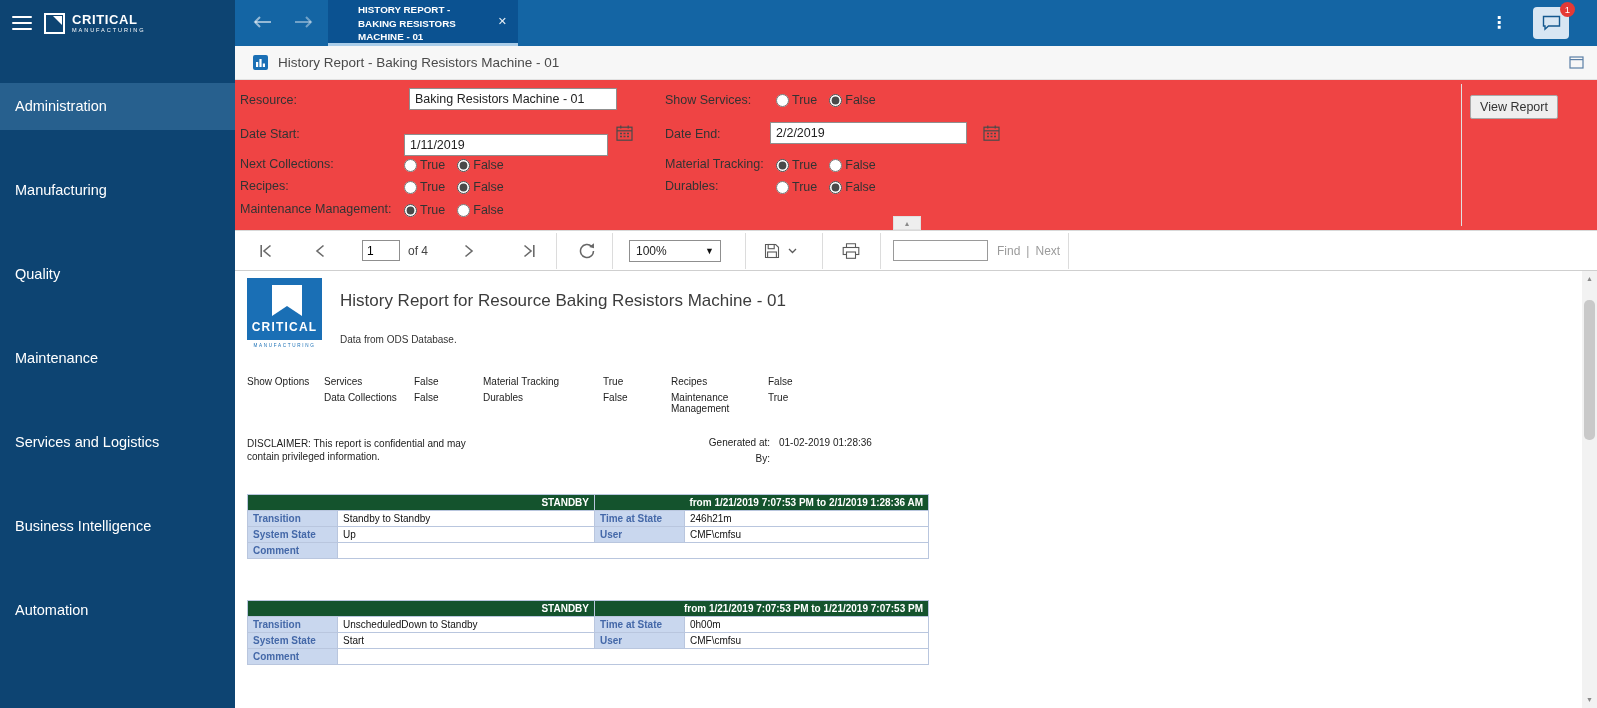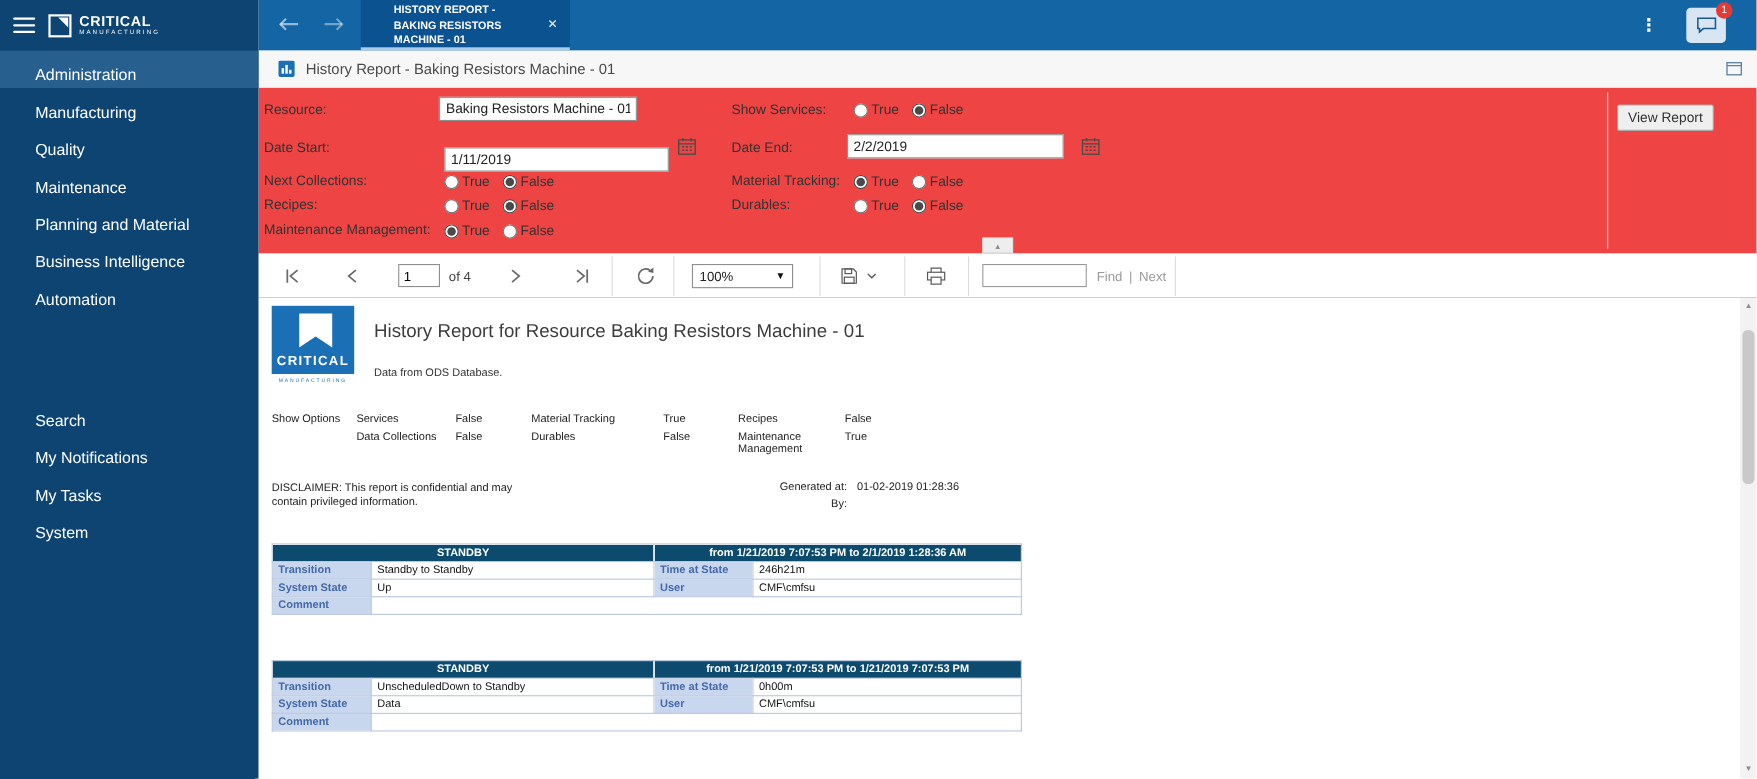--- a/index.html
+++ b/index.html
@@ -12,21 +12,21 @@
   .sidebar-header { height: 46px; display: flex; align-items: center; padding-left: 12px; }
   .hamburger { width: 20px; cursor: pointer; margin-right: 12px; }
   .hamburger span { display: block; height: 2px; background: #fff; margin: 4px 0; border-radius: 1px; }
   .logo { display: flex; align-items: center; gap: 7px; cursor: default; }
   .logo-mark { width: 21px; height: 21px; border: 2px solid #fff; position: relative; }
   .logo-mark:after { content: ""; position: absolute; right: 1px; top: 1px; width: 0; height: 0;
     border-top: 9px solid #fff; border-left: 9px solid transparent; }
   .logo-text { line-height: 1; }
   .logo-brand { font-size: 13px; font-weight: bold; letter-spacing: .6px; display: block; }
   .logo-sub { font-size: 5.6px; letter-spacing: 1.9px; display: block; margin-top: 2px; }
-  .nav-item { height: 34px; line-height: 47px; padding-left: 32px; font-size: 14.5px; cursor: pointer; white-space: nowrap; }
+  .nav-item { height: 47px; line-height: 47px; padding-left: 15px; font-size: 14.5px; cursor: pointer; white-space: nowrap; margin-top: 37px; }
   .nav-item.active { background: #27608e; }
   .sidebar-bottom { margin-top: 76px; }
 
   
   .main { position: absolute; left: 235px; top: 0; width: 1362px; height: 708px; }
 
   
   .topbar { position: absolute; left: 0; top: 0; width: 100%; height: 46px; background: #1465a4; }
   .nav-arrow { position: absolute; top: 15px; cursor: pointer; line-height: 0; }
   .nav-arrow.back { left: 16px; }
@@ -93,21 +93,21 @@
   .report-subtitle { position: absolute; left: 105px; top: 63px; font-size: 10px; color: #333; }
   .show-options { position: absolute; left: 12px; top: 105px; display: grid;
     grid-template-columns: 77px 90px 69px 120px 68px 97px 60px; font-size: 10px; color: #222; row-gap: 5px; }
   .disclaimer { position: absolute; left: 12px; top: 166px; width: 252px; font-size: 10px; color: #222; line-height: 1.3; }
   .generated { position: absolute; left: 420px; top: 166px; display: grid; grid-template-columns: 115px auto;
     column-gap: 9px; row-gap: 5px; font-size: 10px; color: #222; }
   .generated .g-lbl { text-align: right; }
   .state-table { position: absolute; border-collapse: collapse; font-size: 10px; table-layout: fixed; width: 681px; }
   .state-table th, .state-table td { border: 1px solid #b9c6de; padding: 1px 5px; height: 16px; overflow: hidden;
     white-space: nowrap; text-align: left; }
-  .state-table th { background: #0c4a6e; color: #fff; font-weight: bold; text-align: center; }
+  .state-table th { background: #14532d; color: #fff; font-weight: bold; text-align: right; }
   .state-table td.lbl { background: #c9d7ee; color: #4468a8; font-weight: bold; }
   .state-table td { color: #111; background: #fff; }
   .t1 { top: 223px; left: 12px; }
   .t2 { top: 329px; left: 12px; }
 
   
   .v-scroll { position: absolute; right: 0; top: 0; width: 15px; height: 437px; background: #f2f2f2; }
   .v-scroll .sbtn { position: absolute; left: 0; width: 15px; height: 16px; color: #8a8a8a; font-size: 7px;
     text-align: center; line-height: 16px; cursor: pointer; }
   .v-scroll .sbtn.up { top: 0; }
@@ -133,21 +133,21 @@
           <span class="logo-brand">CRITICAL</span>
           <span class="logo-sub">MANUFACTURING</span>
         </span>
       </div>
     </div>
     <nav>
       <div class="nav-item active">Administration</div>
       <div class="nav-item">Manufacturing</div>
       <div class="nav-item">Quality</div>
       <div class="nav-item">Maintenance</div>
-      <div class="nav-item">Planning and Material</div>
+      <div class="nav-item">Services and Logistics</div>
       <div class="nav-item">Business Intelligence</div>
       <div class="nav-item">Automation</div>
       <div class="sidebar-bottom">
         <div class="nav-item">Search</div>
         <div class="nav-item">My Notifications</div>
         <div class="nav-item">My Tasks</div>
         <div class="nav-item">System</div>
       </div>
     </nav>
   </aside>
@@ -195,21 +195,21 @@
       <span class="ph-right">
         <svg width="15" height="13" viewBox="0 0 15 13" fill="none" stroke="#5b7fa6" stroke-width="1.2">
             <rect x="1" y="1" width="13" height="11"></rect>
             <path d="M1 3.6 h13"></path>
           </svg>
       </span>
     </div>
 
     <section class="params">
       <span class="f-label" style="left:5px; top:13px;">Resource:</span>
-      <input class="text-input" style="left: 164px; top: 8px; width: 180px;" value="Baking Resistors Machine - 01">
+      <input class="text-input" style="left: 174px; top: 8px; width: 208px;" value="Baking Resistors Machine - 01">
       <span class="f-label" style="left:430px; top:13px;">Show Services:</span>
       <div class="radio-group" style="left:541px; top:12px;">
         <label class="radio-opt">
           <input type="radio" name="rg_show_services" style="">
           <span>True</span>
         </label>
         <label class="radio-opt">
           <input type="radio" name="rg_show_services" checked="" style="">
           <span>False</span>
         </label>
@@ -449,21 +449,21 @@
             <th colspan="2">from 1/21/2019 7:07:53 PM to 1/21/2019 7:07:53 PM</th>
           </tr>
           <tr>
             <td class="lbl">Transition</td>
             <td>UnscheduledDown to Standby</td>
             <td class="lbl">Time at State</td>
             <td>0h00m</td>
           </tr>
           <tr>
             <td class="lbl">System State</td>
-            <td>Data</td>
+            <td>Start</td>
             <td class="lbl">User</td>
             <td>CMF\cmfsu</td>
           </tr>
           <tr>
             <td class="lbl">Comment</td>
             <td colspan="3"></td>
           </tr>
         </tbody>
       </table>
 

